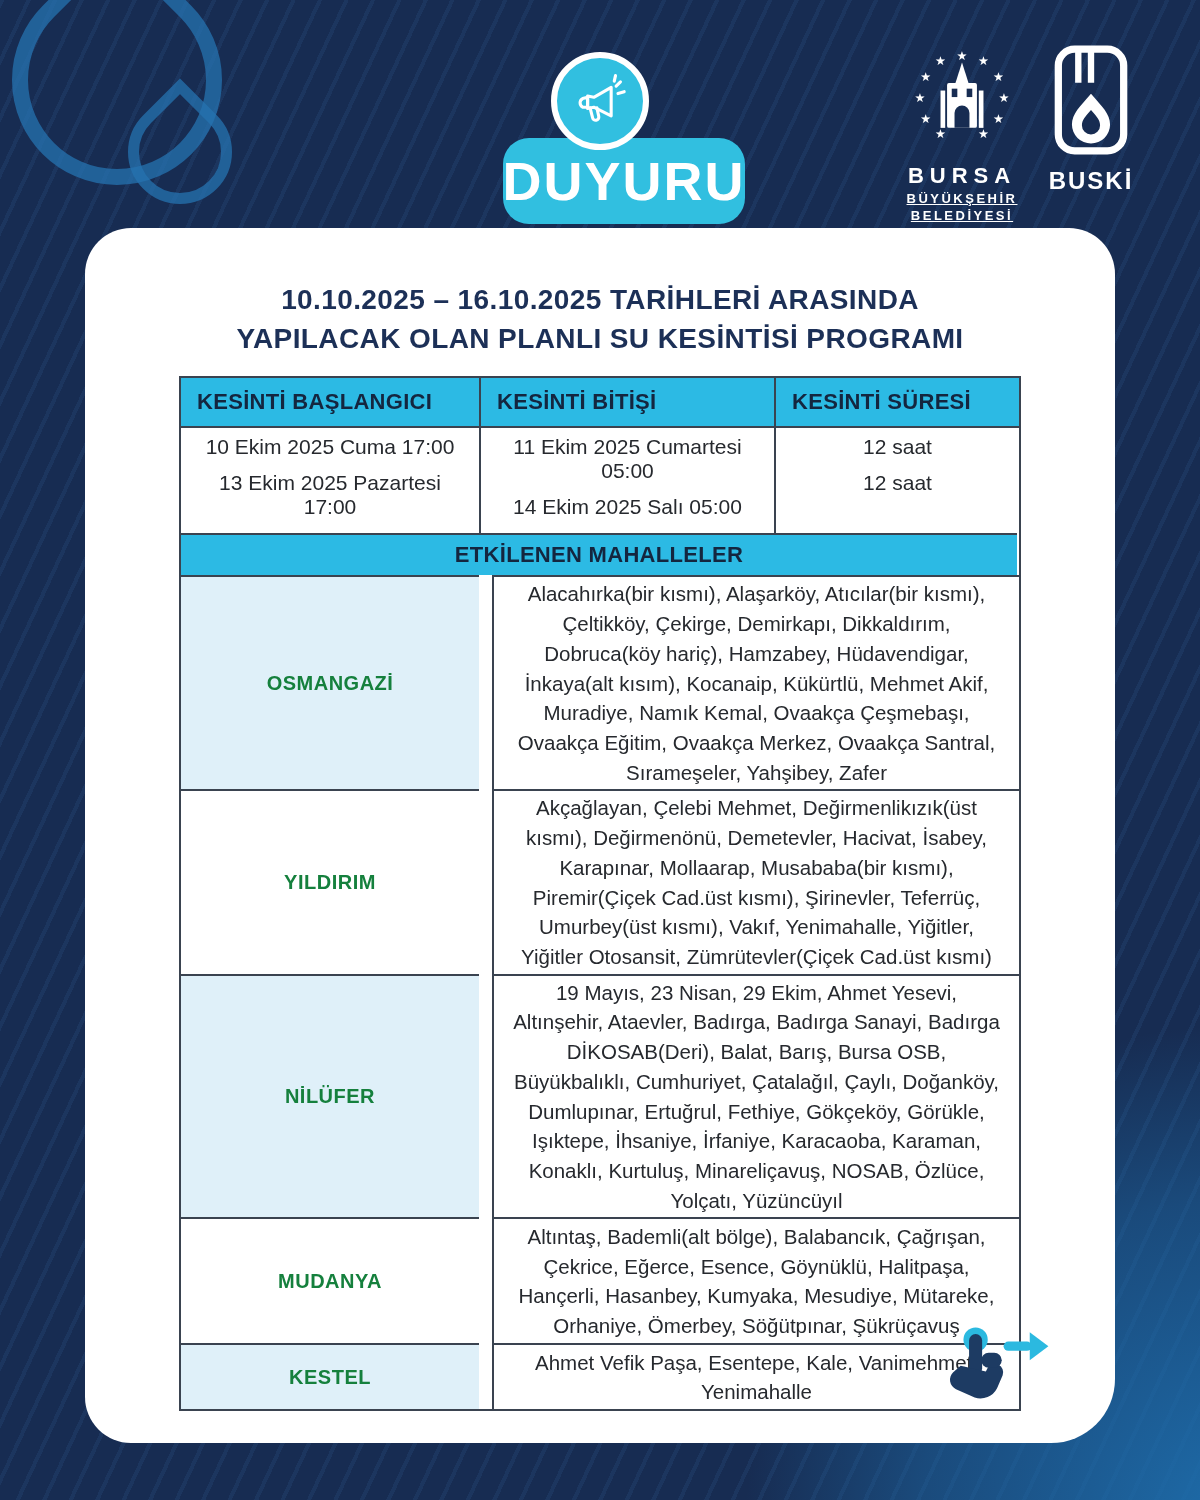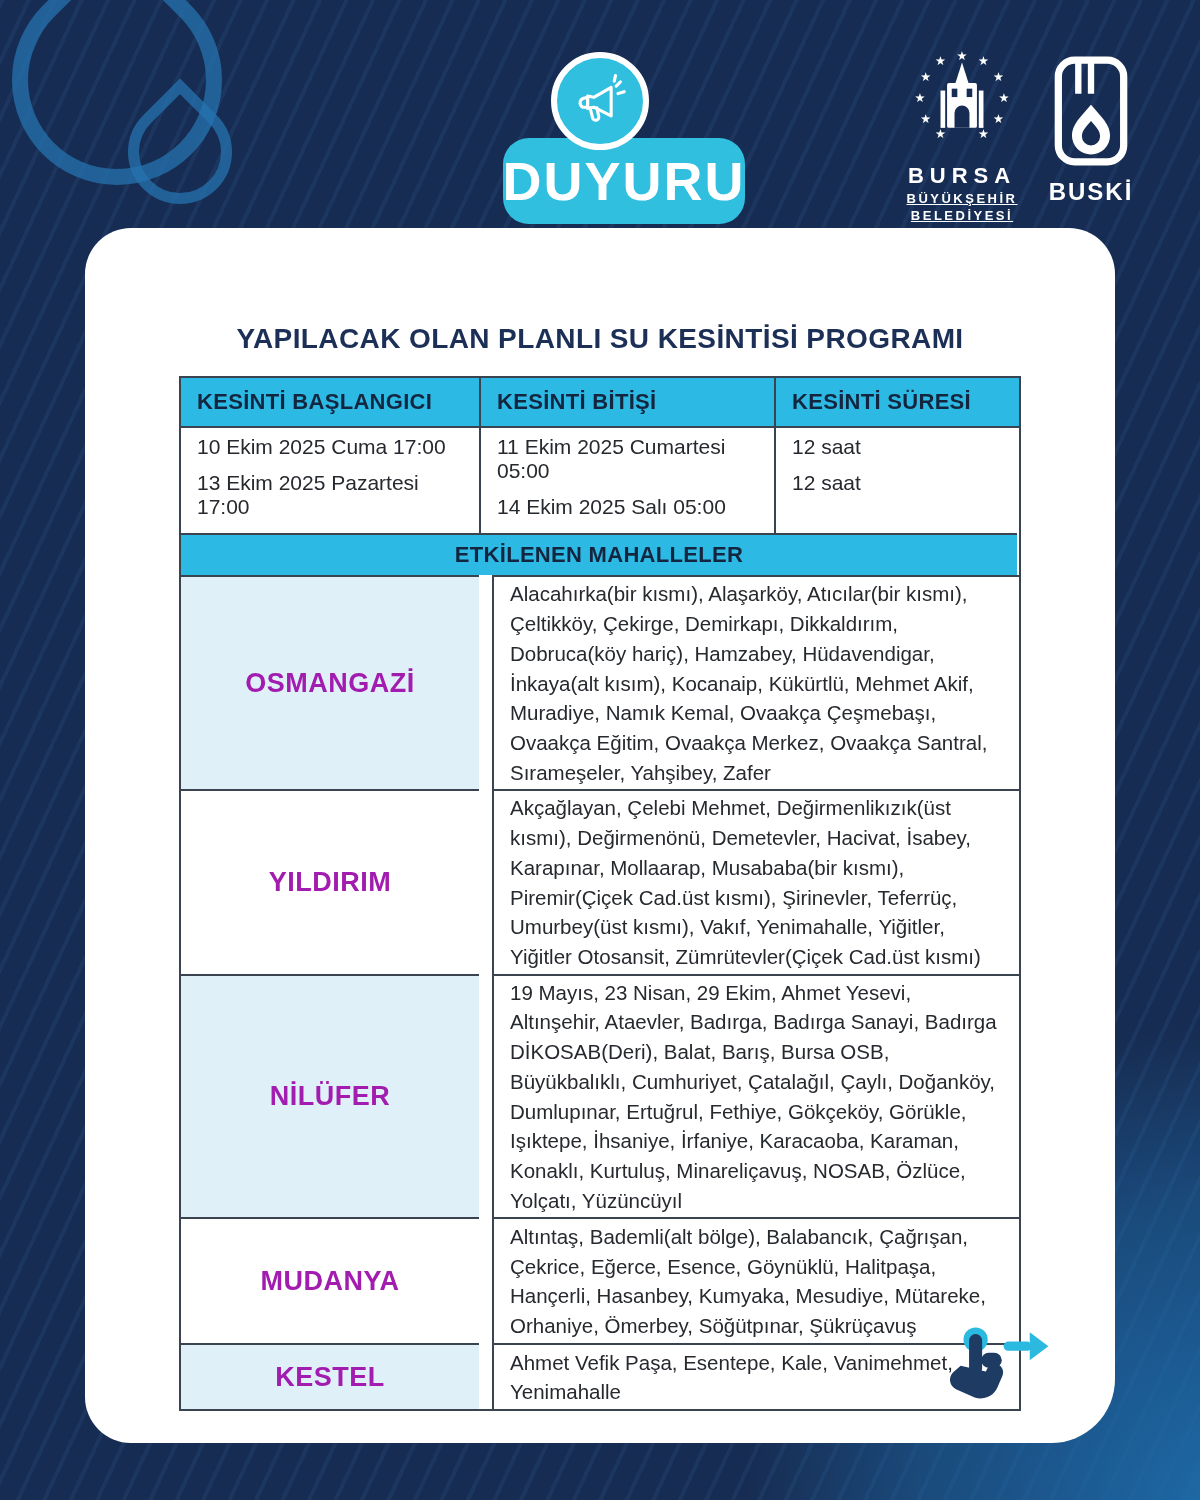--- a/index.html
+++ b/index.html
@@ -60,21 +60,21 @@
     position:relative;z-index:1;
     background:var(--accent-cyan);
     border-radius:26px;
     height:86px;display:flex;align-items:center;justify-content:center;
     color:#ffffff;font-size:54px;font-weight:bold;letter-spacing:2px;margin-left:48px;
   }
   .logo{position:absolute;text-align:center;color:#ffffff;}
   .logo-bursa{left:896px;top:42px;width:132px;}
   .logo-bursa .l1{font-size:22px;font-weight:bold;letter-spacing:6px;margin-top:5px;}
   .logo-bursa .l2,.logo-bursa .l3{font-size:13px;font-weight:bold;letter-spacing:2.5px;margin-top:2px;text-decoration:underline;}
-  .logo-buski{left:1040px;top:52px;width:102px;}
+  .logo-buski{left:1040px;top:41px;width:102px;}
   .logo-buski .l1{font-size:24px;font-weight:bold;letter-spacing:2px;margin-top:4px;}
 
   
   .card{
     position:absolute;left:85px;top:228px;width:1030px;height:1215px;
     background:#ffffff;
     border-radius:46px 46px 64px 46px;
   }
   .card h1{
     margin-top:52px;
@@ -91,40 +91,41 @@
     border-bottom:2px solid var(--border-col);
   }
   .trow{display:grid;}
   .sched-cols{grid-template-columns:300px 295px 245px;}
   .dist-cols{grid-template-columns:300px 540px;}
   .full-col{grid-template-columns:838px;}
   .cell{
     border-left:2px solid var(--border-col);
     border-top:2px solid var(--border-col);
     padding:2px 16px;
+    text-align:center;
   }
   .head-cell{
     background:var(--header-cyan);
     color:var(--head-text);
     font-weight:bold;font-size:22px;
     display:flex;align-items:center;
     min-height:50px;letter-spacing:0.3px;
   }
   .sched-cell{min-height:74px;font-size:21px;color:var(--body-text);}
   .sched-cell .line{margin:5px 0 12px;}
   .band-cell{
     background:var(--header-cyan);
     color:var(--head-text);
     font-weight:bold;font-size:22px;letter-spacing:0.3px;
     display:flex;align-items:center;justify-content:center;
     min-height:42px;
   }
   .name-cell{
     display:flex;align-items:center;justify-content:center;
-    font-weight:bold;font-size:27px;color:#a21caf;letter-spacing:0.5px;
+    font-weight:bold;font-size:20px;color:#15803d;letter-spacing:0.5px;
   }
   .name-cell.tint{background:var(--tint-cell);}
   .hood-cell{
     font-size:20.5px;line-height:1.45;color:var(--body-text);
     display:flex;align-items:center;margin-left:13px;
   }
   .r-osm{min-height:160px;} .r-yil{min-height:178px;} .r-nil{min-height:214px;}
   .r-mud{min-height:126px;} .r-kes{min-height:66px;}
 
   
@@ -192,21 +193,21 @@
       <line x1="45" y1="9" x2="45" y2="46" stroke="#ffffff" stroke-width="7"></line>
       <path d="M45 58 C57 72 66 80 66 92 a21 21 0 1 1 -42 0 C24 80 33 72 45 58 Z" fill="#ffffff"></path>
       <path d="M45 76 C51 83 55 87 55 93 a10 10 0 1 1 -20 0 C35 87 39 83 45 76 Z" fill="#172c52"></path>
     </svg>
     <div class="l1">BUSKİ</div>
   </div>
 </div>
 
 <div class="card">
   <h1>
-    <br>
+    <span>10.10.2025 – 16.10.2025 TARİHLERİ ARASINDA</span><br>
     <span>YAPILACAK OLAN PLANLI SU KESİNTİSİ PROGRAMI</span>
   </h1>
 
   <div class="table">
 
     <div class="trow sched-cols">
       <div class="cell head-cell">KESİNTİ BAŞLANGICI</div>
       <div class="cell head-cell">KESİNTİ BİTİŞİ</div>
       <div class="cell head-cell">KESİNTİ SÜRESİ</div>
     </div>

